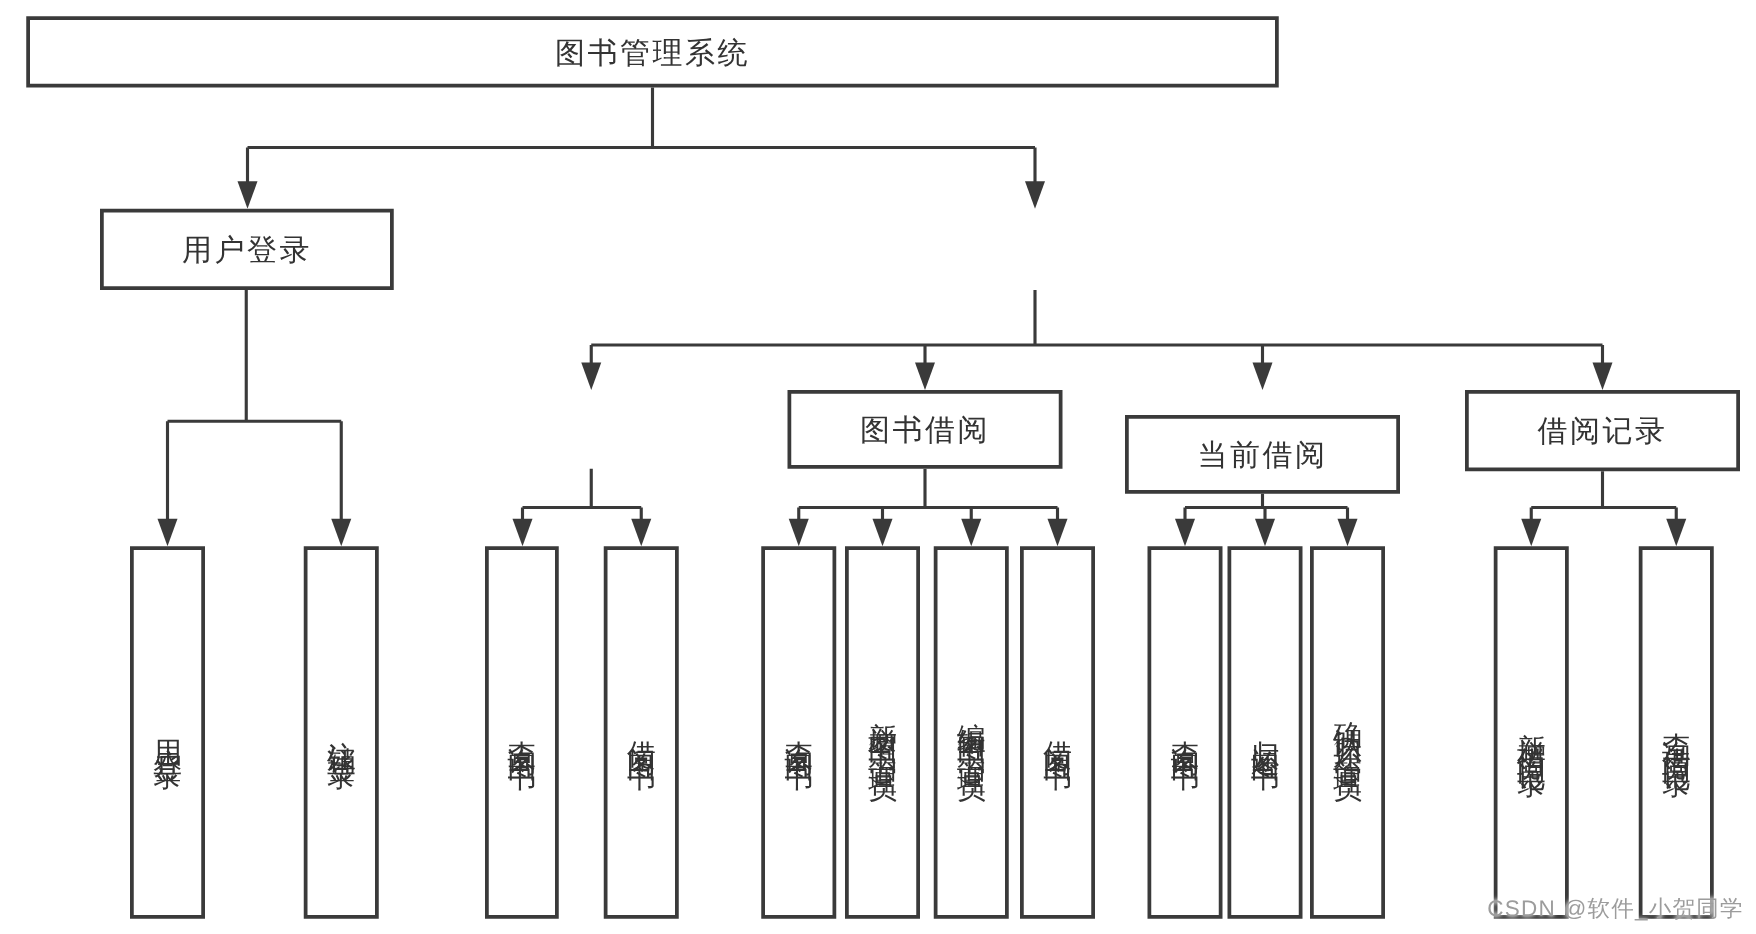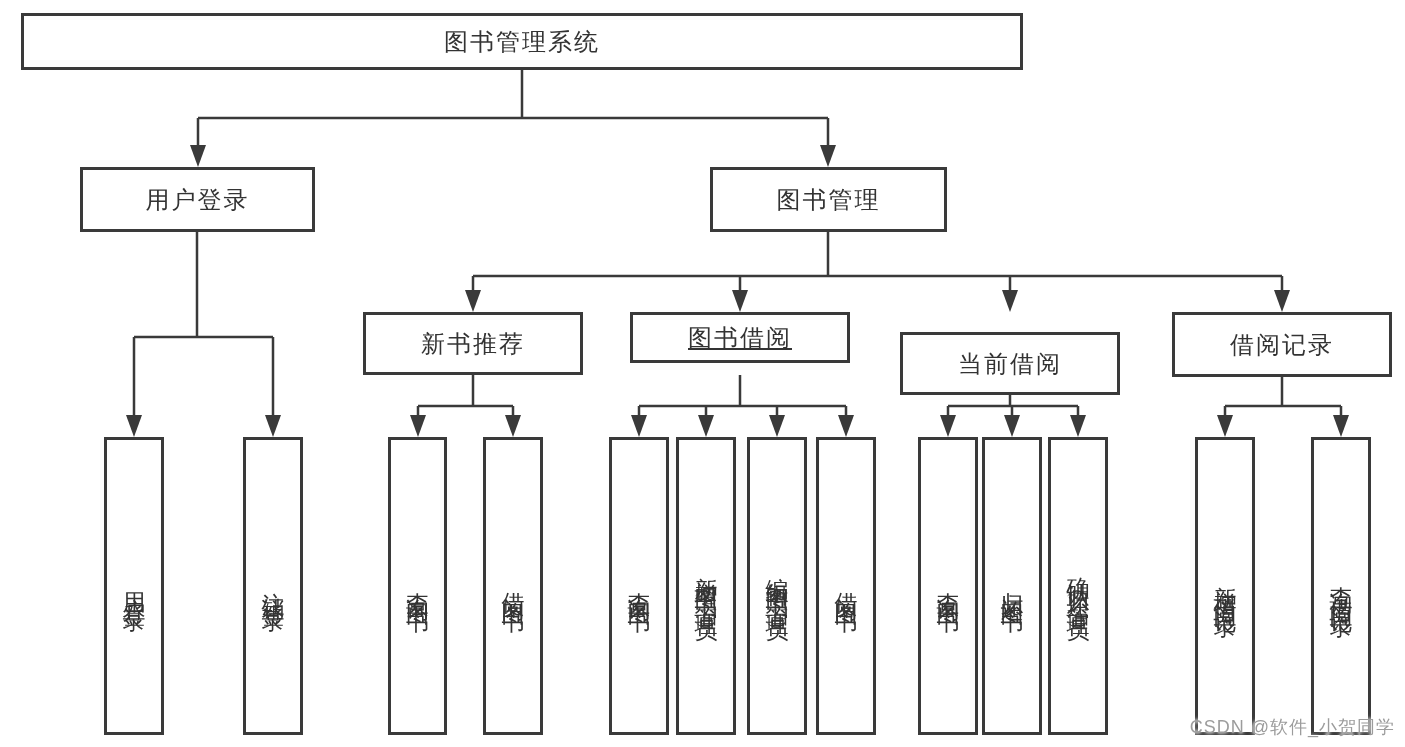--- a/index.html
+++ b/index.html
@@ -128,28 +128,22 @@
     </g>
   </svg>
 
   <div class="node h-node" style="left:21px; top:13px; width:1002px; height:57px;">
     <span>图书管理系统</span>
   </div>
 
   <div class="node h-node" style="left:80px; top:167px; width:235px; height:65px;">
     <span>用户登录</span>
   </div>
-  <div class="node h-node" style="left:710px; top:167px; width:237px; height:65px;">
-    <span>图书管理</span>
-  </div>
 
-  <div class="node h-node" style="left:363px; top:312px; width:220px; height:63px;">
-    <span>新书推荐</span>
-  </div>
-  <div class="node h-node" style="left:630px; top:312px; width:220px; height:51px;text-decoration:underline;">
+  <div class="node h-node" style="left:630px; top:312px; width:220px; height:63px;">
     <span>图书借阅</span>
   </div>
   <div class="node h-node" style="left:900px; top:312px; width:220px; height:63px;margin-top:20px;">
     <span>当前借阅</span>
   </div>
   <div class="node h-node" style="left:1172px; top:312px; width:220px; height:65px;">
     <span>借阅记录</span>
   </div>
 
   <div class="node v-node" style="left:104px; width:60px;">

